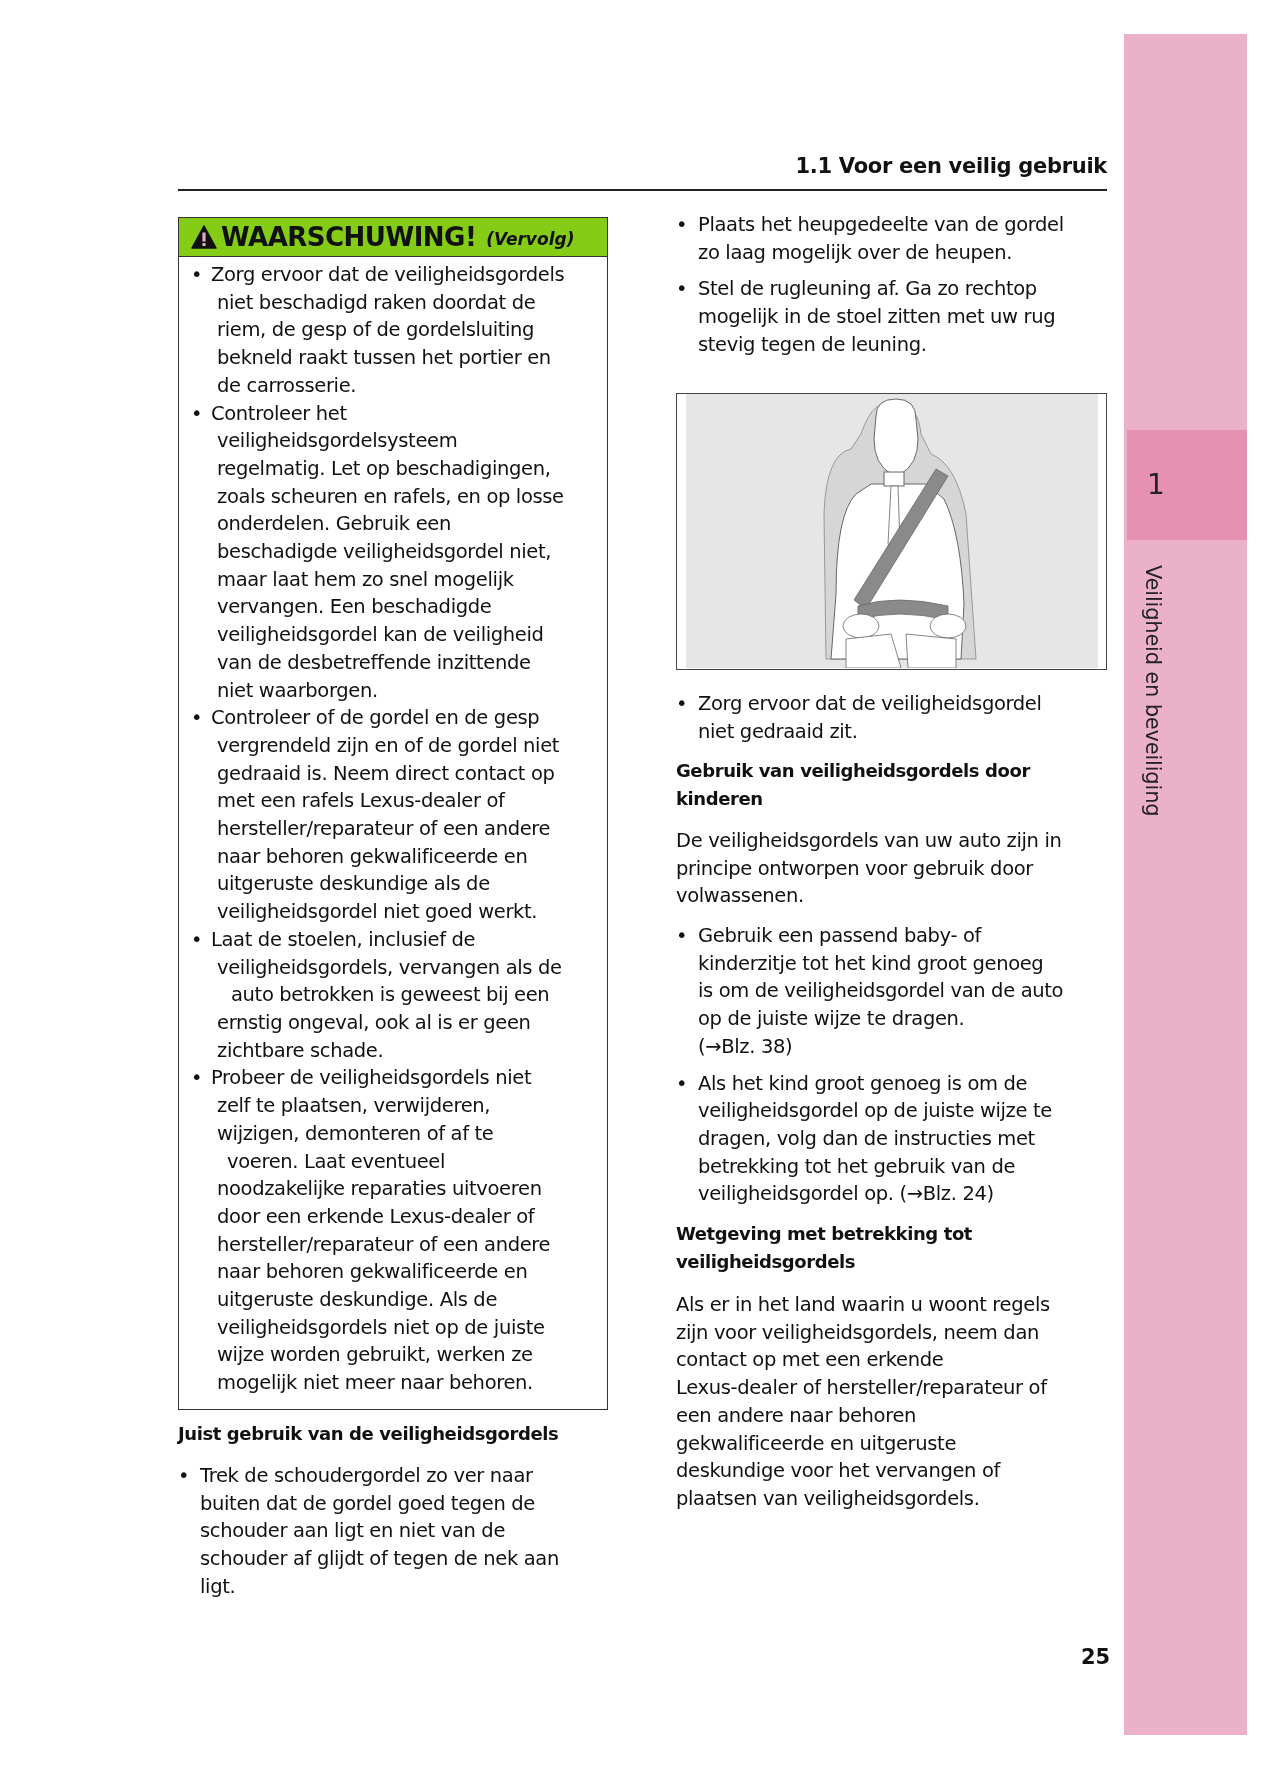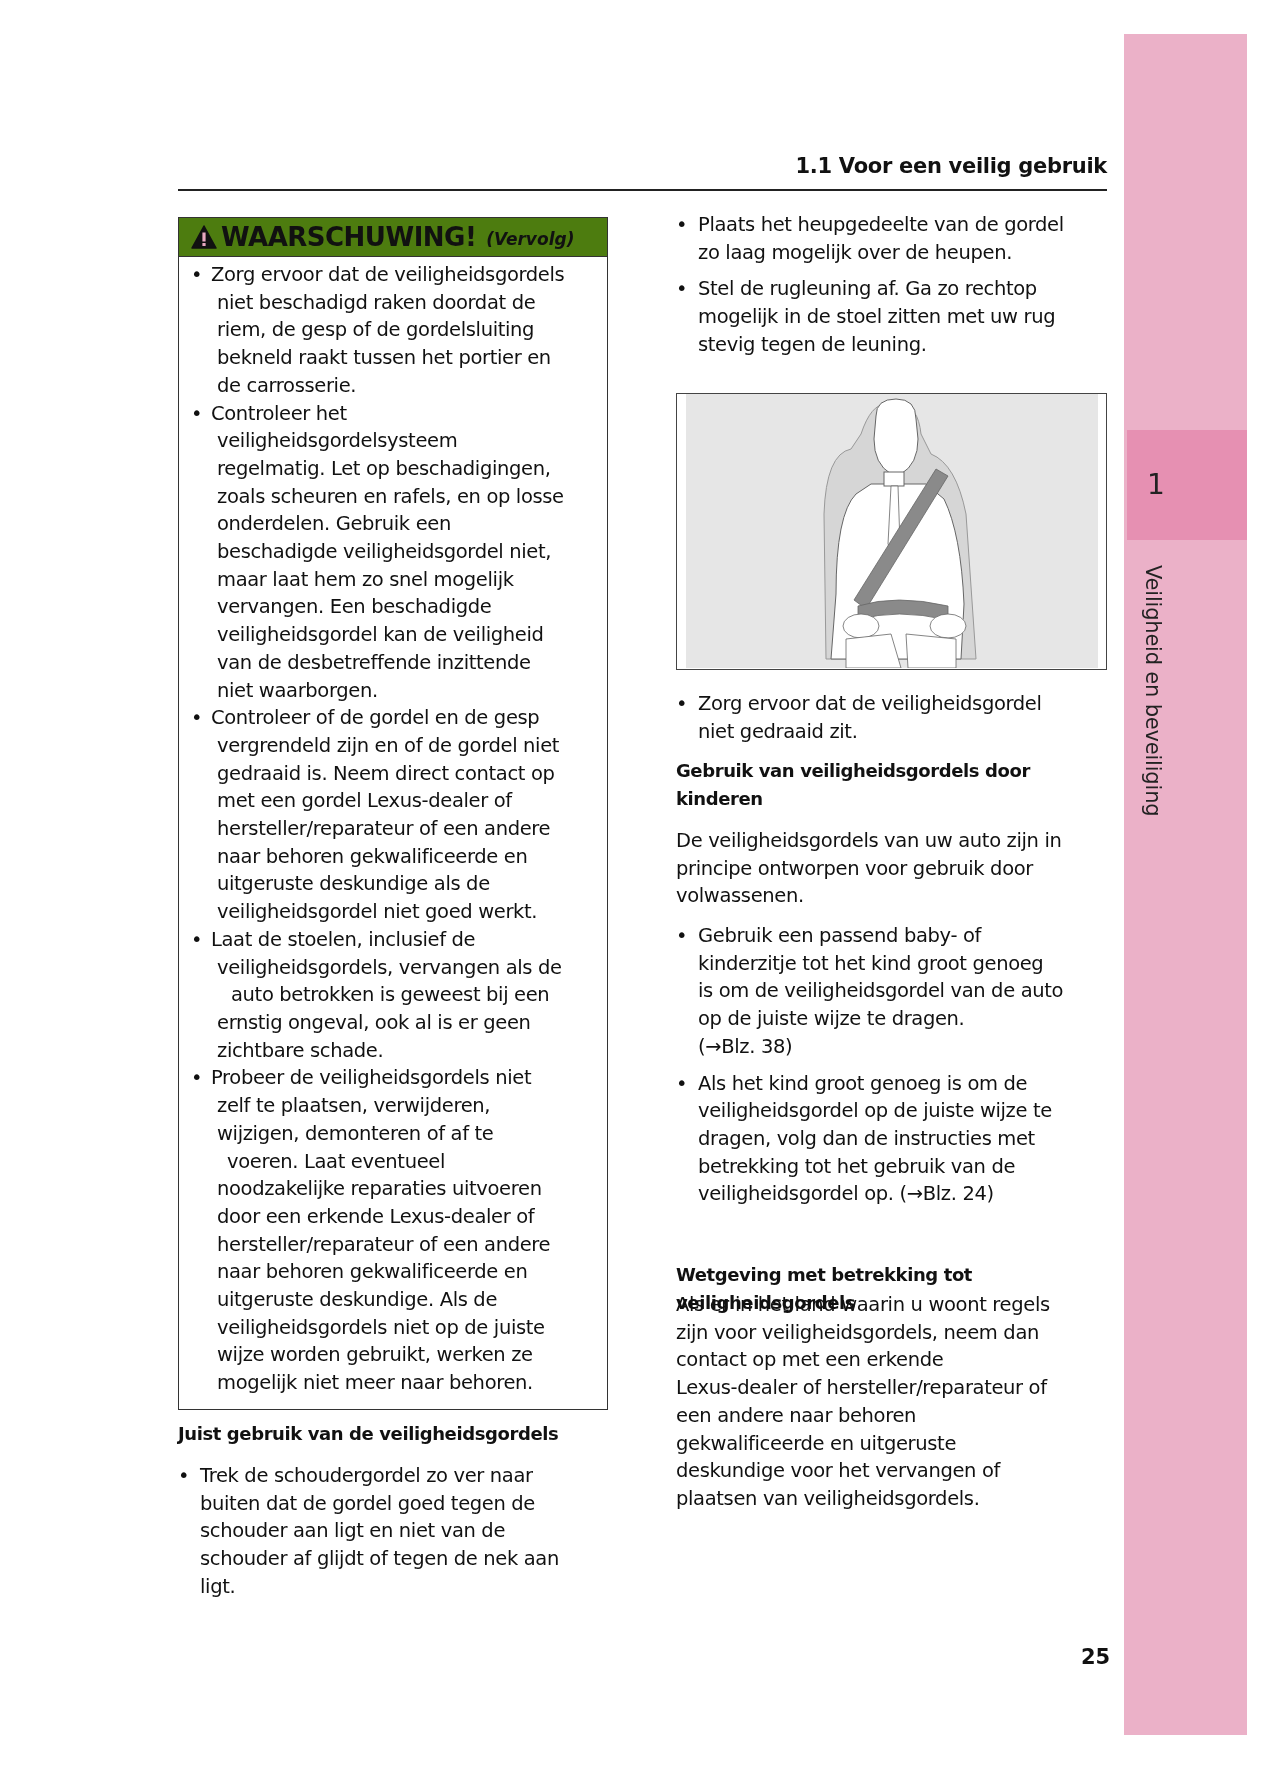--- a/index.html
+++ b/index.html
@@ -3,21 +3,21 @@
 <meta charset="utf-8">
 <style>
   html, body { margin: 0; padding: 0; background: #ffffff; }
   body { width: 1282px; height: 1770px; position: relative; overflow: hidden;
          font-family: "DejaVu Sans", sans-serif; color: #111; }
   .abs { position: absolute; }
   .section-title { right: 175px; top: 154px; font-size: 21px; font-weight: bold; letter-spacing: -0.3px; white-space: nowrap; }
   .rule { left: 178px; top: 189px; width: 929px; height: 2px; background: #222; }
 
   .warn-box { left: 178px; top: 217px; width: 430px; height: 1193px; border: 1.5px solid #333; box-sizing: border-box; }
-  .warn-head { position: absolute; left: 0; top: 0; right: 0; height: 38px; background: #4d7c0f; border-bottom: 1.5px solid #333; display: flex; align-items: center; padding-left: 12px; }
+  .warn-head { position: absolute; left: 0; top: 0; right: 0; height: 38px; background: #84cc16; border-bottom: 1.5px solid #333; display: flex; align-items: center; padding-left: 12px; }
   .warn-title { font-size: 26px; font-weight: bold; letter-spacing: -0.5px; margin-left: 4px; }
   .warn-sub { font-size: 17px; font-weight: bold; font-style: italic; margin-left: 10px; margin-top: 4px; text-align: center; }
   .warn-icon { width: 26px; height: 24px; display: inline-block; }
 
   .blist { position: absolute; list-style: none; margin: 0; padding: 0; }
   .blist li { position: relative; font-size: 19.5px; line-height: 27.7px; letter-spacing: -0.35px; }
   .blist li .dot { position: absolute; left: 0; top: 0; }
   .warn-list { left: 8px; top: 43px; width: 418px; }
   .warn-list li { padding-left: 28px; }
   .warn-list li .l { display: block; }
@@ -86,21 +86,21 @@
         <span class="l" style="margin-left: 2px;">vervangen. Een beschadigde</span>
         <span class="l" style="margin-left: 2px;">veiligheidsgordel kan de veiligheid</span>
         <span class="l" style="margin-left: 2px;">van de desbetreffende inzittende</span>
         <span class="l" style="margin-left: 2px;">niet waarborgen.</span>
       </li>
       <li>
         <span class="dot" style="left: 4px;">•</span>
         <span class="l" style="margin-left: -4px;">Controleer of de gordel en de gesp</span>
         <span class="l" style="margin-left: 2px;">vergrendeld zijn en of de gordel niet</span>
         <span class="l" style="margin-left: 2px;">gedraaid is. Neem direct contact op</span>
-        <span class="l" style="margin-left: 2px;">met een gordel Lexus-dealer of</span>
+        <span class="l" style="margin-left: 2px;">met een rafels Lexus-dealer of</span>
         <span class="l" style="margin-left: 2px;">hersteller/reparateur of een andere</span>
         <span class="l" style="margin-left: 2px;">naar behoren gekwalificeerde en</span>
         <span class="l" style="margin-left: 2px;">uitgeruste deskundige als de</span>
         <span class="l" style="margin-left: 2px;">veiligheidsgordel niet goed werkt.</span>
       </li>
       <li>
         <span class="dot" style="left: 4px;">•</span>
         <span class="l" style="margin-left: -4px;">Laat de stoelen, inclusief de</span>
         <span class="l" style="margin-left: 2px;">veiligheidsgordels, vervangen als de</span>
         <span class="l" style="margin-left: 16px;">auto betrokken is geweest bij een</span>
@@ -203,21 +203,21 @@
     </li>
     <li>
       <span class="dot">•</span>
       <span class="l">Als het kind groot genoeg is om de</span>
       <span class="l">veiligheidsgordel op de juiste wijze te</span>
       <span class="l">dragen, volg dan de instructies met</span>
       <span class="l">betrekking tot het gebruik van de</span>
       <span class="l">veiligheidsgordel op. (→Blz. 24)</span>
     </li>
   </ul>
-<div class="abs heading" id="h-law" style="left:676px; top:1261px; width:431px;">
+<div class="abs heading" id="h-law" style="left:676px; top:1220px; width:431px;">
     <span class="l">Wetgeving met betrekking tot</span>
     <span class="l">veiligheidsgordels</span>
   </div>
 <div class="abs para" id="p-law" style="left:676px; top:1291px; width:431px;">
     <span class="l">Als er in het land waarin u woont regels</span>
     <span class="l">zijn voor veiligheidsgordels, neem dan</span>
     <span class="l">contact op met een erkende</span>
     <span class="l">Lexus-dealer of hersteller/reparateur of</span>
     <span class="l">een andere naar behoren</span>
     <span class="l">gekwalificeerde en uitgeruste</span>

